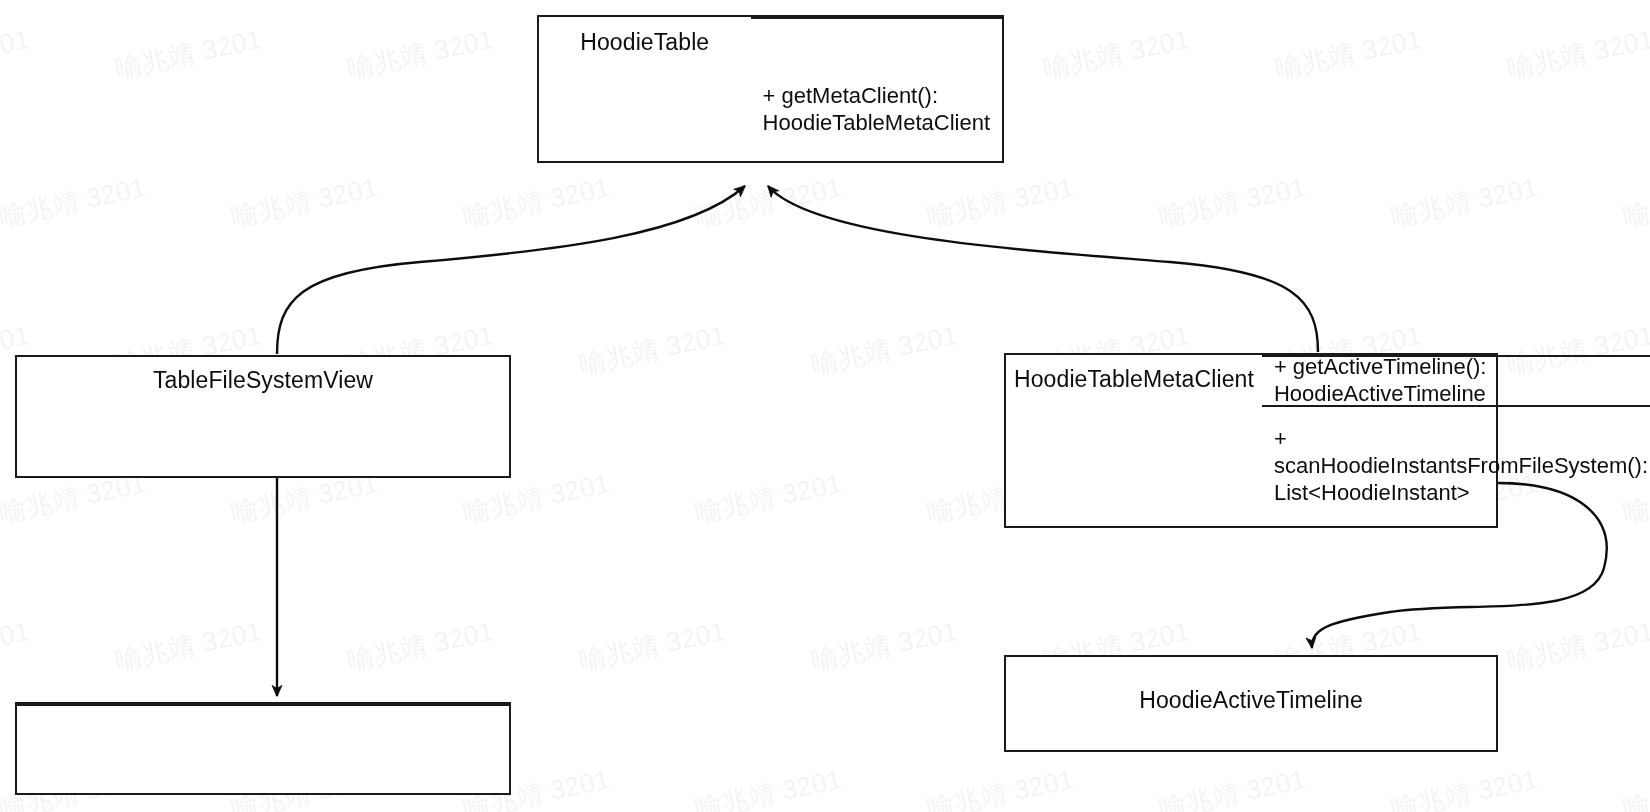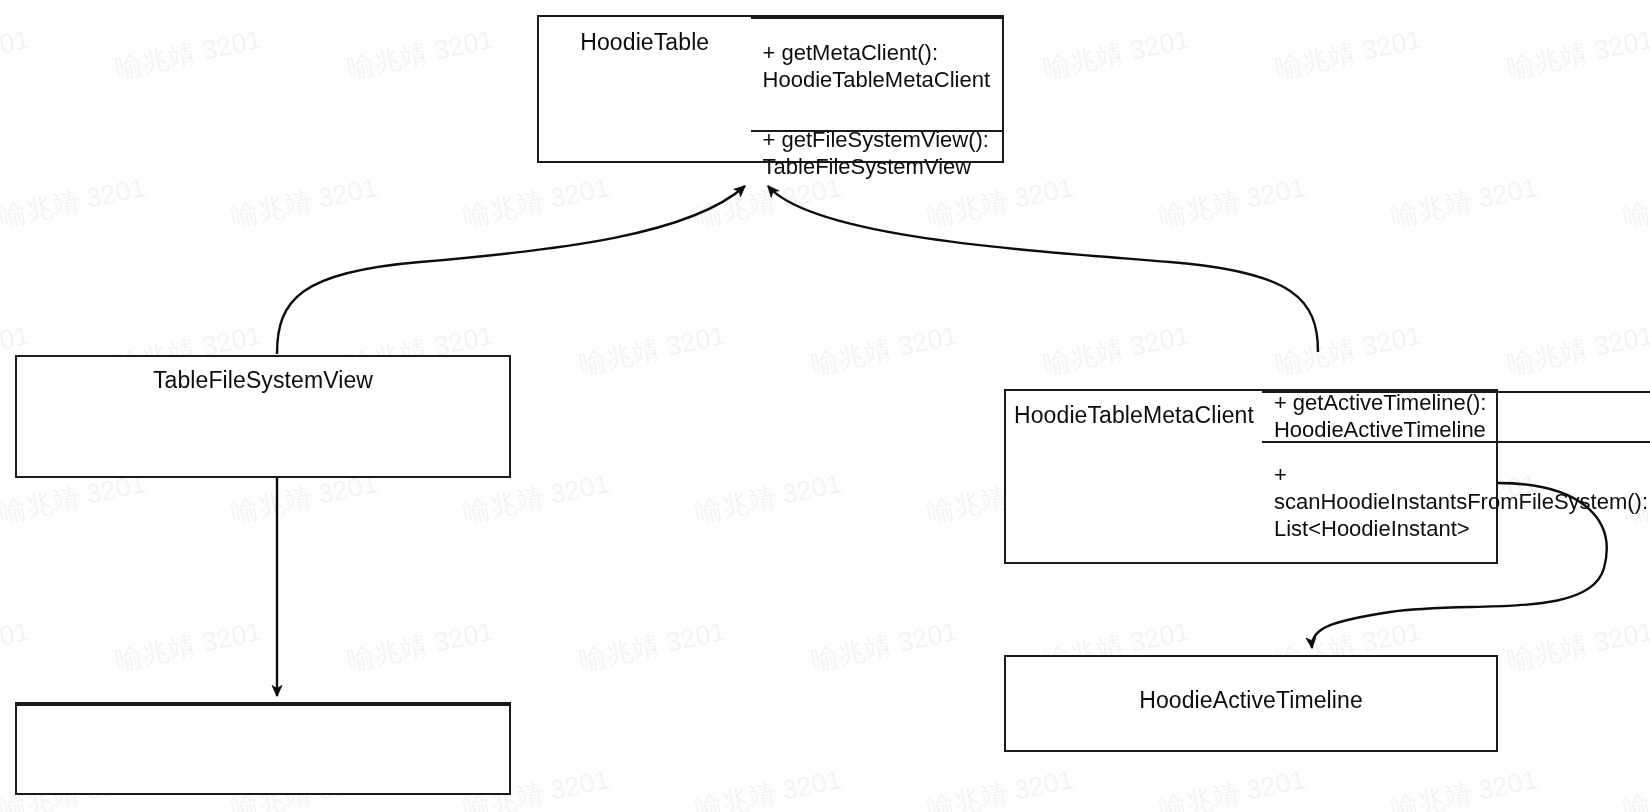--- a/index.html
+++ b/index.html
@@ -98,21 +98,21 @@
   
   #box-hoodie-table        { left: 537px; top: 15px;  width: 467px; height: 148px; }
   #box-hoodie-table .uml-title { height: 50px; }
   #box-hoodie-table .uml-compartment { flex: 1; }
   #box-hoodie-table .uml-member { height: 46px; margin-top: 40px; }
 
   #box-table-file-system-view { left: 15px;  top: 355px; width: 496px; height: 123px; }
   #box-table-file-system-view .uml-title { height: 46px; }
   #box-table-file-system-view .uml-compartment { flex: 1; }
 
-  #box-hoodie-table-meta-client { left: 1004px; top: 353px; width: 494px; height: 175px; margin-top: 36px; }
+  #box-hoodie-table-meta-client { left: 1004px; top: 353px; width: 494px; height: 175px; }
   #box-hoodie-table-meta-client .uml-title { height: 48px; }
   #box-hoodie-table-meta-client .uml-compartment { flex: 1; }
   #box-hoodie-table-meta-client .uml-member.m0 { height: 48px; }
   #box-hoodie-table-meta-client .uml-member.m1 { flex: 1; align-items: center; }
 
   #box-embedded-timeline-service { left: 15px; top: 702px; width: 496px; height: 93px; }
   #box-embedded-timeline-service .uml-title { height: 51px; }
   #box-embedded-timeline-service .uml-compartment { flex: 1; }
 
   #box-hoodie-active-timeline { left: 1004px; top: 655px; width: 494px; height: 97px; }
@@ -195,21 +195,20 @@
     <path d="M 1498 483
              C 1576 483, 1618 516, 1604 568
              C 1590 620, 1470 600, 1390 612
              C 1332 621, 1310 628, 1312 648" fill="none" stroke="#0d0d0d" stroke-width="2.4" marker-end="url(#arrow-open)"></path>
   </svg>
 
   <div class="uml-class" id="box-hoodie-table">
     <div class="uml-title">HoodieTable</div>
     <div class="uml-compartment">
       <div class="uml-member">+ getMetaClient(): HoodieTableMetaClient</div>
-      <div class="uml-member">+ getFileSystemView(): TableFileSystemView</div>
     </div>
   </div>
 
   <div class="uml-class" id="box-table-file-system-view">
     <div class="uml-title">TableFileSystemView</div>
     <div class="uml-compartment uml-empty"></div>
   </div>
 
   <div class="uml-class" id="box-hoodie-table-meta-client">
     <div class="uml-title">HoodieTableMetaClient</div>

